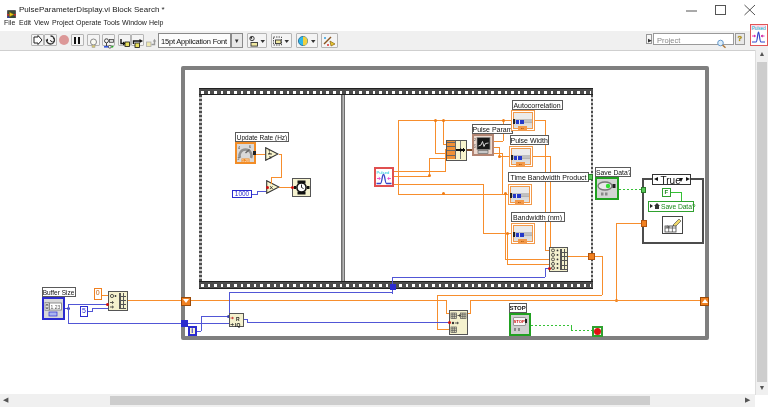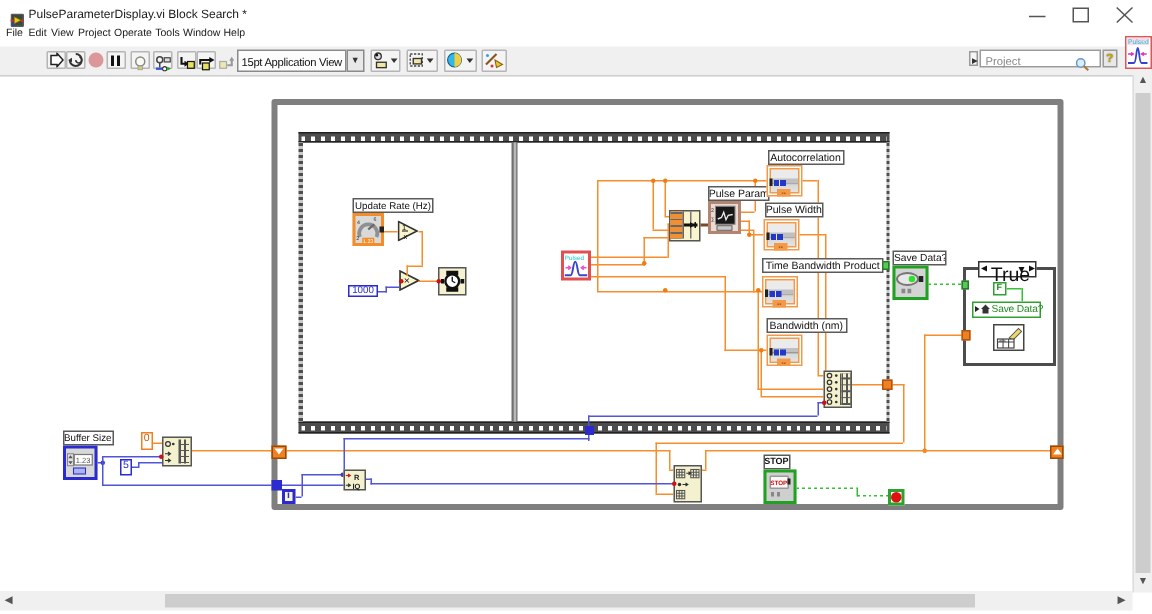--- a/index.html
+++ b/index.html
@@ -100,21 +100,21 @@
         <rect x="3" y="5" width="4.5" height="4.5" fill="#e8e060" stroke="#111" stroke-width="0.8"></rect>
       </svg></div>
 
 <div class="a" style="left:146px;top:35px;width:12px;height:11px"><svg width="12" height="11">
         <rect x="0.5" y="4" width="4.5" height="4.5" fill="#eee8b0" stroke="#aaa" stroke-width="0.8"></rect>
         <path d="M5.5 6.5 L8.5 6.5 L8.5 3" fill="none" stroke="#999" stroke-width="1.4"></path>
         <path d="M6.8 3.5 L8.5 0.8 L10.2 3.5 Z" fill="#999"></path>
       </svg></div>
 
 <div class="a" style="left:158px;top:33px;width:73px;height:14.5px;background:#fcfcfc;border:1px solid #8a8a8a"></div>
-<div class="a" style="left:161px;top:37px;font-size:7.5px;color:#111;letter-spacing:-0.2px">15pt Application View</div>
+<div class="a" style="left:161px;top:37px;font-size:7.5px;color:#111;letter-spacing:-0.2px">15pt Application Font</div>
 <div class="a" style="left:231px;top:33px;width:11.5px;height:14.5px;background:#e8e8e8;border:1px solid #8a8a8a;font-size:6px;color:#333;text-align:center;line-height:14px">▼</div>
 
 <div class="btn" style="left:246.5px;top:33px;width:20.5px;height:14.5px"><svg width="19" height="13">
         <circle cx="4" cy="3.5" r="2.2" fill="#ddd" stroke="#333" stroke-width="0.9"></circle>
         <circle cx="3.2" cy="2.8" r="0.9" fill="#111"></circle>
         <rect x="3" y="7.5" width="6.5" height="3.6" fill="#f0e8a0" stroke="#333" stroke-width="0.9"></rect>
         <path d="M12.5 5 L17 5 L14.7 8 Z" fill="#333"></path>
       </svg></div>
 
 <div class="btn" style="left:271px;top:33px;width:20.5px;height:14.5px"><svg width="19" height="13">
@@ -351,21 +351,21 @@
         <rect x="15.5" y="5" width="3" height="4" fill="#222"></rect>
         <rect x="4" y="13.5" width="2.5" height="3" fill="#888"></rect>
         <rect x="8" y="13.5" width="2.5" height="3" fill="#888"></rect>
       </svg></div>
 <div class="a" style="left:618.5px;top:189px;width:22.5px;height:1.2px;background:repeating-linear-gradient(90deg,#35c135 0 2px,transparent 2px 4px)"></div>
 <div class="a" style="left:587.5px;top:174px;width:5px;height:5.5px;background:#58c858;border:1px solid #2b7a2b"></div>
 
 <div class="a" style="left:642px;top:178px;width:62px;height:65.5px;border:2.5px solid #4c4c4c;background:#fff"></div>
 <div class="a" style="left:651.5px;top:173.5px;width:39px;height:11px;border:1px solid #333;background:#fff;z-index:11">
 <div class="a" style="left:1px;top:2.5px;width:0;height:0;border-right:4px solid #111;border-top:2.8px solid transparent;border-bottom:2.8px solid transparent"></div>
-<div class="a" style="left:8px;top:0.5px;font-size:13px;color:#111">True</div>
+<div class="a" style="left:8px;top:0.5px;font-size:10px;color:#111">True</div>
 <div class="a" style="left:26px;top:3px;width:0;height:0;border-top:4px solid #111;border-left:2.8px solid transparent;border-right:2.8px solid transparent"></div>
 <div class="a" style="left:33px;top:2.5px;width:0;height:0;border-left:4px solid #111;border-top:2.8px solid transparent;border-bottom:2.8px solid transparent"></div>
     </div>
 <div class="a" style="left:640.5px;top:186.5px;width:5.5px;height:6px;background:#58c858;border:1px solid #2b7a2b;z-index:11"></div>
 <div class="a" style="left:661.5px;top:187.5px;width:9.5px;height:9.5px;border:1.5px solid #2fa12f;background:#fff;z-index:11;font-size:6px;font-weight:bold;color:#1e8a1e;text-align:center;line-height:7px">F</div>
 <div class="g" style="left:671px;top:192px;width:10px;height:1px;background:#35c135"></div>
 <div class="g" style="left:680.5px;top:192px;width:1px;height:9px;background:#35c135"></div>
 <div class="a" style="left:648px;top:200.5px;width:46px;height:11.5px;border:1.5px solid #2fa12f;background:#fff;z-index:11">
 <div class="a" style="left:0.5px;top:2px;width:0;height:0;border-left:3.5px solid #222;border-top:2.5px solid transparent;border-bottom:2.5px solid transparent"></div>
 <svg width="8" height="8" style="position:absolute;left:4px;top:0.5px">

